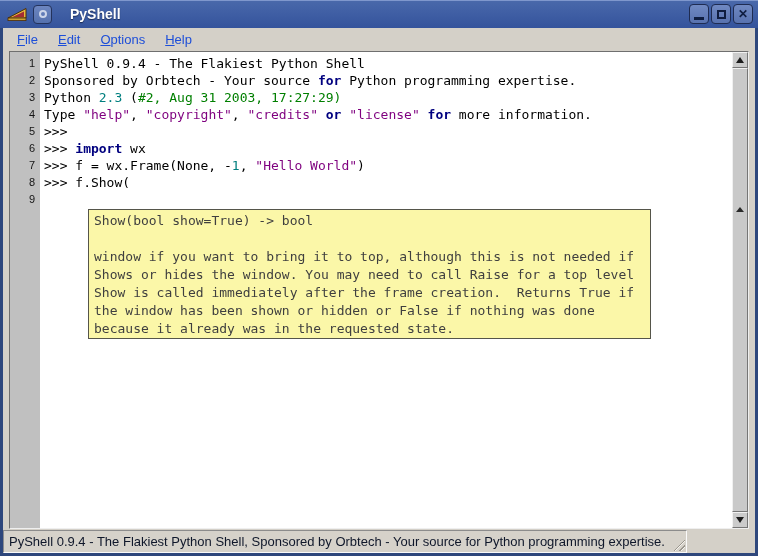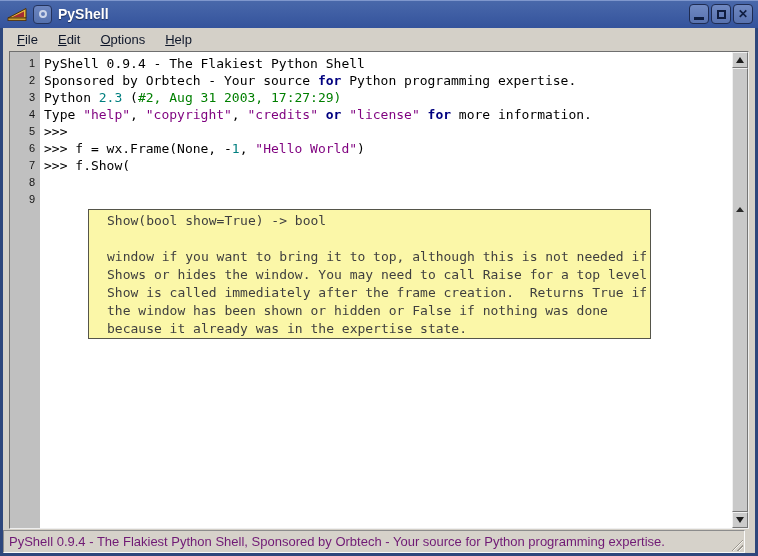--- a/index.html
+++ b/index.html
@@ -17,36 +17,36 @@
     box-shadow:inset 0 1px 0 #7f97cd;
     display:flex;align-items:center;
   }
   .app-icon{margin-left:7px;width:20px;height:19px;display:inline-block;}
   .shade-btn{
     margin-left:6px;width:19px;height:19px;border-radius:4px;
     background:linear-gradient(#6d86c0,#5571ae);border:1px solid #24335c;
     display:flex;align-items:center;justify-content:center;
   }
   .shade-btn .ring{width:8px;height:8px;border:2px solid #cdd6ea;border-radius:50%;}
-  .title{margin-left:6px;color:#fff;font-weight:bold;font-size:14px;text-shadow:0 1px 1px #1c2c55;}
+  .title{margin-left:18px;color:#fff;font-weight:bold;font-size:14px;text-shadow:0 1px 1px #1c2c55;}
   .winbtns{margin-left:auto;margin-right:5px;display:flex;gap:2px;}
   .wbtn{
     width:20px;height:20px;border-radius:4px;
     background:linear-gradient(#7089c2,#5872af);
     border:1px solid #1f2c52;display:flex;align-items:center;justify-content:center;
     color:#0f1d40;
   }
   .glyph-minimize{width:10px;height:3px;background:#0f1d40;margin-top:9px;}
   .glyph-maximize{width:9px;height:9px;border:2px solid #0f1d40;}
   .glyph-close{font-style:normal;font-size:12px;font-weight:bold;line-height:1;}
   
   .client{position:absolute;left:3px;top:28px;width:752px;height:525px;background:#d4d0c8;}
   
   .menubar{position:absolute;left:0;top:0;width:752px;height:23px;display:flex;align-items:center;padding-left:4px;}
-  .menu-item{display:inline-block;padding:2px 10px 3px;font-size:13px;color:#0f172a;cursor:default;}
+  .menu-item{display:inline-block;padding:2px 10px 3px;font-size:13px;color:#1d4ed8;cursor:default;}
   .menu-item .mnemonic{text-decoration:underline;}
   
   .editor{
     position:absolute;left:6px;top:23px;width:740px;height:478px;
     background:#fff;border:1px solid #6f6f6f;border-bottom-color:#efefef;border-right-color:#efefef;
     display:flex;
   }
   .margin{width:30px;flex:none;background:var(--margin-bg,#c0c0c0);padding-top:3px;}
   .lnum{height:17px;line-height:17px;font-size:11px;text-align:right;padding-right:5px;color:#151515;}
   .textarea{flex:1;padding:3px 0 9px 4px;overflow:hidden;font-family:"DejaVu Sans Mono",monospace;font-size:13px;}
@@ -72,29 +72,29 @@
     border:1px solid;border-color:#f0f0f0 #767676 #767676 #f0f0f0;
   }
   .sb-thumb .thumb-grip{
     position:absolute;left:3px;top:138px;width:0;height:0;
     border-left:4px solid transparent;border-right:4px solid transparent;border-bottom:5px solid #2a2a2a;
   }
   
   .calltip{
     position:absolute;left:85px;top:181px;width:563px;height:130px;
     background:var(--calltip-bg,#fbf7a8);border:1px solid #55554a;
-    padding:2px 18px;font-family:"DejaVu Sans Mono",monospace;font-size:13px;
+    padding:2px 5px;font-family:"DejaVu Sans Mono",monospace;font-size:13px;
     color:var(--calltip-text,#3f3f3f);
   }
   .ctline{height:18px;line-height:18px;white-space:pre;}
   
   .statusbar{
-    position:absolute;left:0;top:502px;width:742px;height:23px;
+    position:absolute;left:0;top:502px;width:684px;height:23px;
     background:#d6d2ca;border:1px solid;border-color:#8c8c8c #fafafa #fafafa #8c8c8c;
-    display:flex;align-items:center;padding-left:5px;font-size:13px;color:#701a75;
+    display:flex;align-items:center;padding-left:5px;font-size:13px;color:#0f172a;
   }
   .resize-grip{
     position:absolute;right:1px;bottom:1px;width:13px;height:13px;
     background:repeating-linear-gradient(135deg,transparent 0 2px,#9a968e 2px 3px,#f5f3ee 3px 4px);
     clip-path:polygon(100% 0,100% 100%,0 100%);
   }
 </style>
 </head>
 <body>
 
@@ -145,20 +145,21 @@
           <div class="lnum">7</div>
           <div class="lnum">8</div>
           <div class="lnum">9</div>
         </div>
       <div class="textarea">
           <div class="line"><span class="seg-d">PyShell 0.9.4 - The Flakiest Python Shell</span></div>
           <div class="line"><span class="seg-d">Sponsored by Orbtech - Your source </span><span class="seg-k">for</span><span class="seg-d"> Python programming expertise.</span></div>
           <div class="line"><span class="seg-d">Python </span><span class="seg-n">2.3</span><span class="seg-d"> (</span><span class="seg-c">#2, Aug 31 2003, 17:27:29)</span></div>
           <div class="line"><span class="seg-d">Type </span><span class="seg-s">"help"</span><span class="seg-d">, </span><span class="seg-s">"copyright"</span><span class="seg-d">, </span><span class="seg-s">"credits"</span><span class="seg-d"> </span><span class="seg-k">or</span><span class="seg-d"> </span><span class="seg-s">"license"</span><span class="seg-d"> </span><span class="seg-k">for</span><span class="seg-d"> more information.</span></div>
           <div class="line"><span class="seg-d">&gt;&gt;&gt; </span></div>
+          <div class="line"><span class="seg-d">&gt;&gt;&gt; </span><span class="seg-k">import</span><span class="seg-d"> wx</span></div>
           <div class="line"><span class="seg-d">&gt;&gt;&gt; f = wx.Frame(None, -</span><span class="seg-n">1</span><span class="seg-d">, </span><span class="seg-s">"Hello World"</span><span class="seg-d">)</span></div>
           <div class="line"><span class="seg-d">&gt;&gt;&gt; f.Show(</span></div>
         </div>
       <div class="scrollbar">
         <div class="sb-btn up">
           <span class="arr-up"></span>
         </div>
         <div class="sb-thumb">
           <span class="thumb-grip"></span>
         </div>
@@ -168,21 +169,21 @@
       </div>
     </div>
 
     <div class="calltip">
         <div class="ctline">Show(bool show=True) -&gt; bool</div>
         <div class="ctline"></div>
         <div class="ctline">window if you want to bring it to top, although this is not needed if</div>
         <div class="ctline">Shows or hides the window. You may need to call Raise for a top level</div>
         <div class="ctline">Show is called immediately after the frame creation.  Returns True if</div>
         <div class="ctline">the window has been shown or hidden or False if nothing was done</div>
-        <div class="ctline">because it already was in the expertise state.</div>
+        <div class="ctline">because it already was in the requested state.</div>
       </div>
 
     <div class="statusbar">
       <span>PyShell 0.9.4 - The Flakiest Python Shell, Sponsored by Orbtech - Your source for Python programming expertise.</span>
       <div class="resize-grip"></div>
     </div>
 
   </div>
 </div>
 

